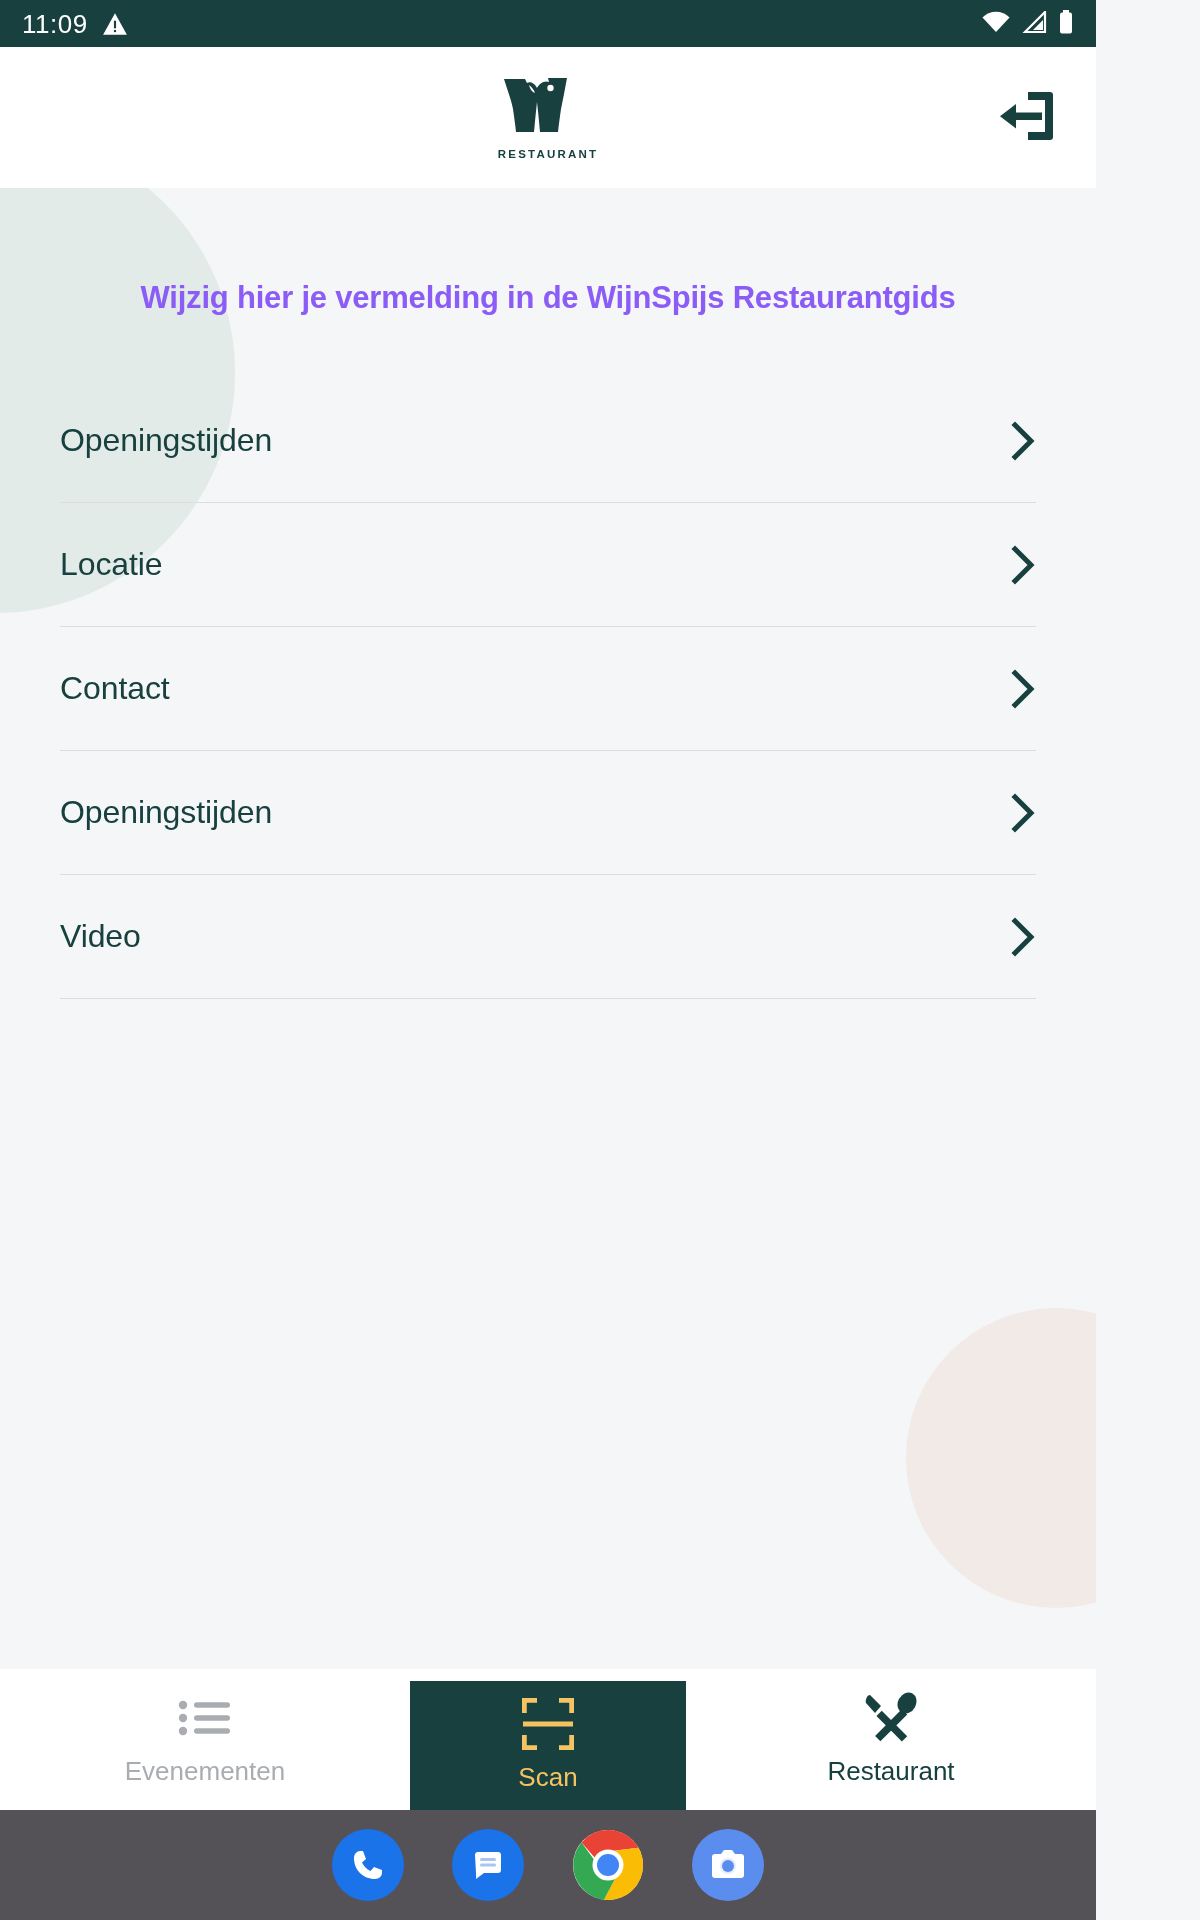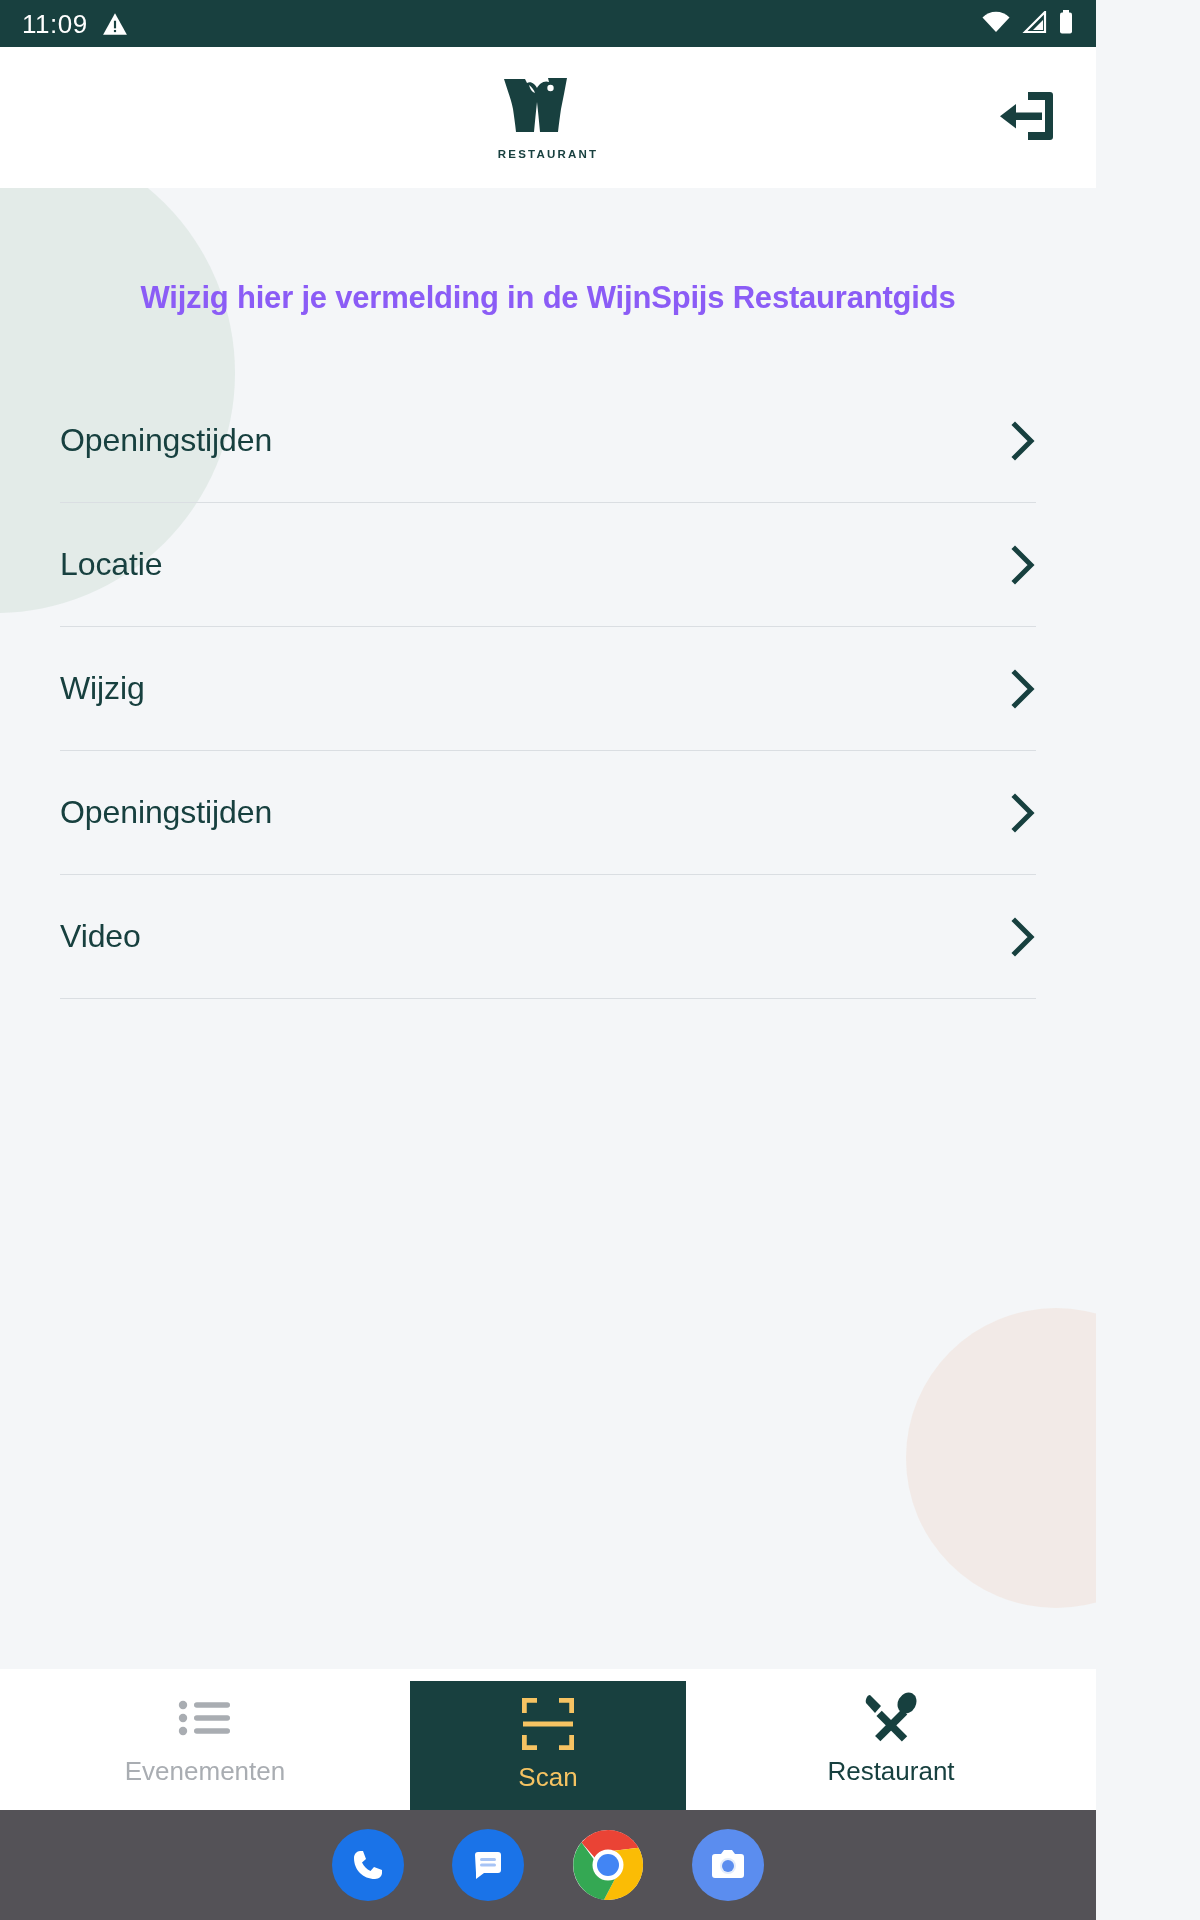--- a/index.html
+++ b/index.html
@@ -214,21 +214,21 @@
         <div class="menu-row">
           <span class="label">Locatie</span>
           <span class="chev">
             <svg width="26" height="40" viewBox="0 0 26 40">
                 <path d="M5 4 L21 20 L5 36" fill="none" stroke="#17403f" stroke-width="5" stroke-linecap="square"></path>
               </svg>
           </span>
         </div>
 
         <div class="menu-row">
-          <span class="label">Wijzig</span>
+          <span class="label">Contact</span>
           <span class="chev">
             <svg width="26" height="40" viewBox="0 0 26 40">
                 <path d="M5 4 L21 20 L5 36" fill="none" stroke="#17403f" stroke-width="5" stroke-linecap="square"></path>
               </svg>
           </span>
         </div>
 
         <div class="menu-row">
           <span class="label">Openingstijden</span>
           <span class="chev">

